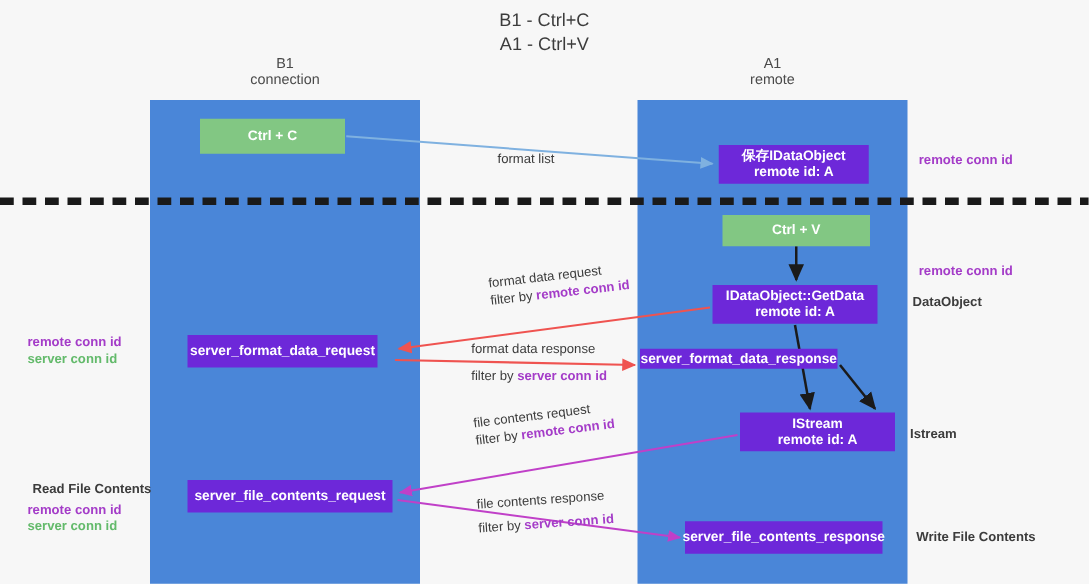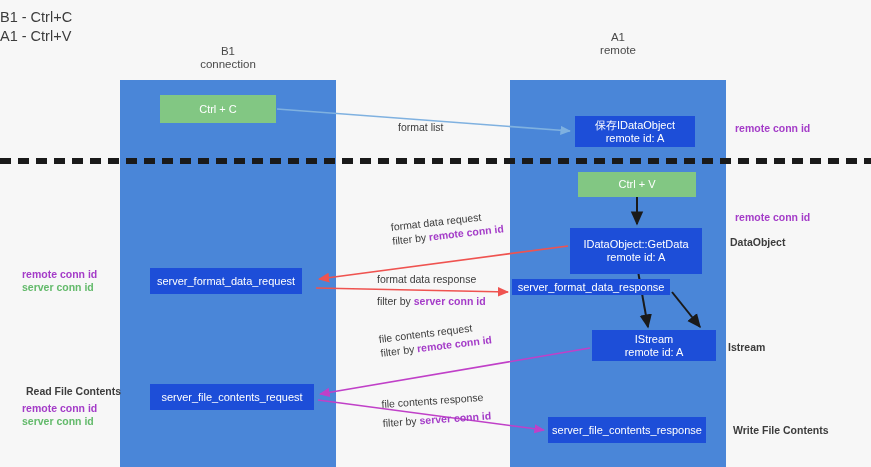--- a/index.html
+++ b/index.html
@@ -16,51 +16,52 @@
   .lane{position:absolute;background:#4a86d8;}
   #lane-b1{left:120px;top:80px;width:216px;height:387px;}
   #lane-a1{left:510px;top:80px;width:216px;height:387px;}
 
   
   .lane-header{
     position:absolute;text-align:center;
     font-size:11.5px;color:#4a4a4a;line-height:13px;
   }
   #hdr-b1{left:120px;top:45px;width:216px;}
-  #hdr-a1{left:510px;top:31px;width:216px;}
+  #hdr-a1{left:510px;top:45px;width:216px;}
   .lane-header .l1{display:block;}
   .lane-header .l2{display:block;}
 
   
   #title{
     position:absolute;left:0;top:8px;width:871px;
-    font-size:14.5px;color:#3c3c3c;line-height:19px;
+    text-align:center;font-size:14.5px;color:#3c3c3c;line-height:19px;
   }
   #title span{display:block;}
 
   
   .node{
     position:absolute;
     display:flex;align-items:center;justify-content:center;
     text-align:center;
     color:#ffffff;
     font-size:11px;
     line-height:13px;
     box-sizing:border-box;
     padding:2px 16px;
     z-index:5;
+    font-weight:bold;
   }
   .node.green{background:#82c783;}
-  .node.orange{background:#1d4ed8;}
+  .node.orange{background:#6d28d9;}
   .node .t{display:block;}
 
   #n-ctrlc{left:160px;top:95px;width:116px;height:28px;}
   #n-idataobject{left:575px;top:116px;width:120px;height:31px;}
   #n-ctrlv{left:578px;top:172px;width:118px;height:25px;}
-  #n-getdata{left:570px;top:228px;width:132px;height:46px;text-align:center;}
+  #n-getdata{left:570px;top:228px;width:132px;height:31px;text-align:center;}
   #n-sfdreq{left:150px;top:268px;width:152px;height:26px;}
   #n-sfdresp{left:512px;top:279px;width:158px;height:16px;}
   #n-istream{left:592px;top:330px;width:124px;height:31px;}
   #n-sfcreq{left:150px;top:384px;width:164px;height:26px;}
   #n-sfcresp{left:548px;top:417px;width:158px;height:26px;}
 
   
   .side{
     position:absolute;font-size:10.5px;line-height:13px;font-weight:bold;
     white-space:nowrap;

